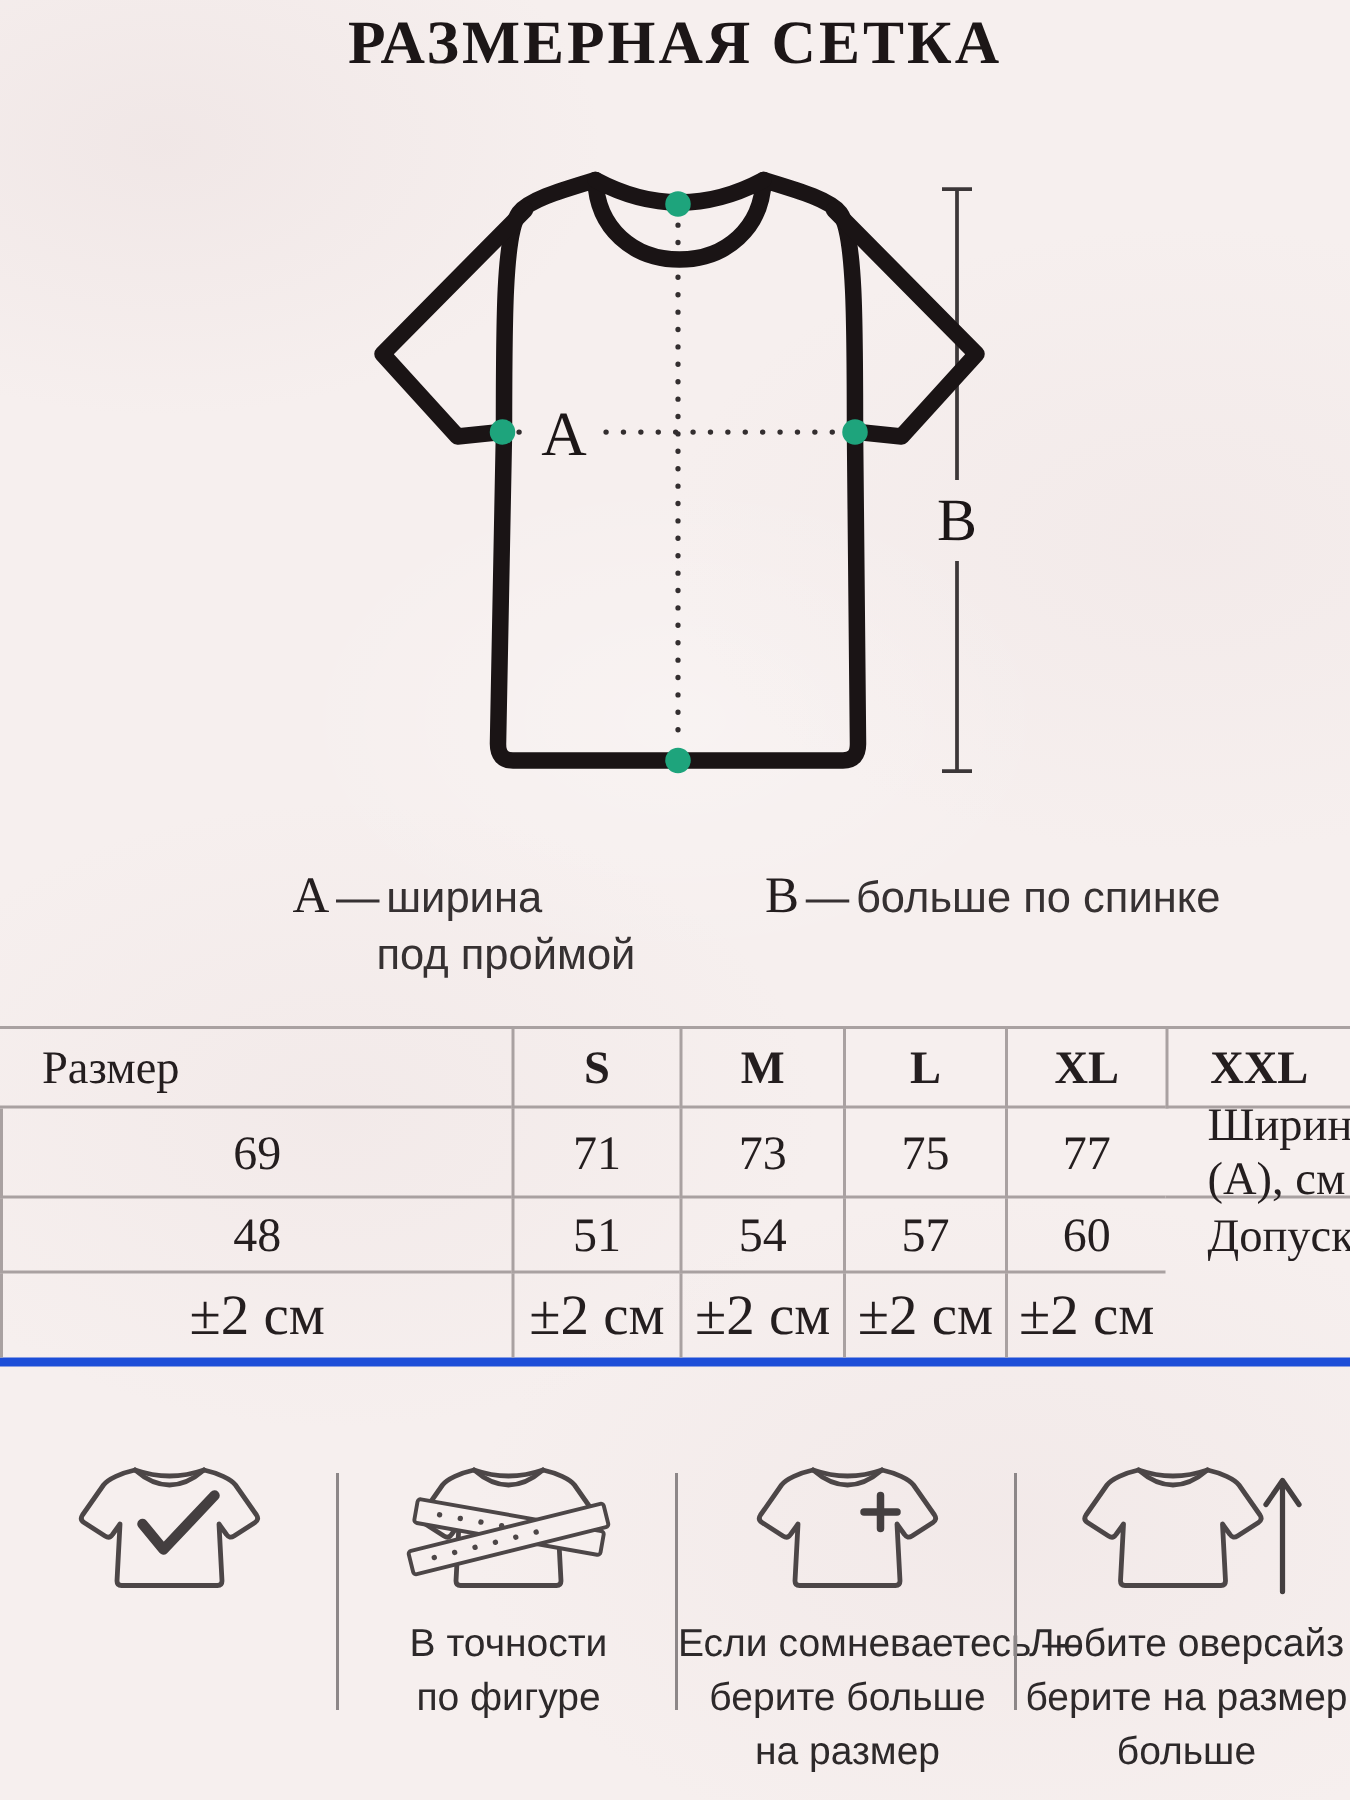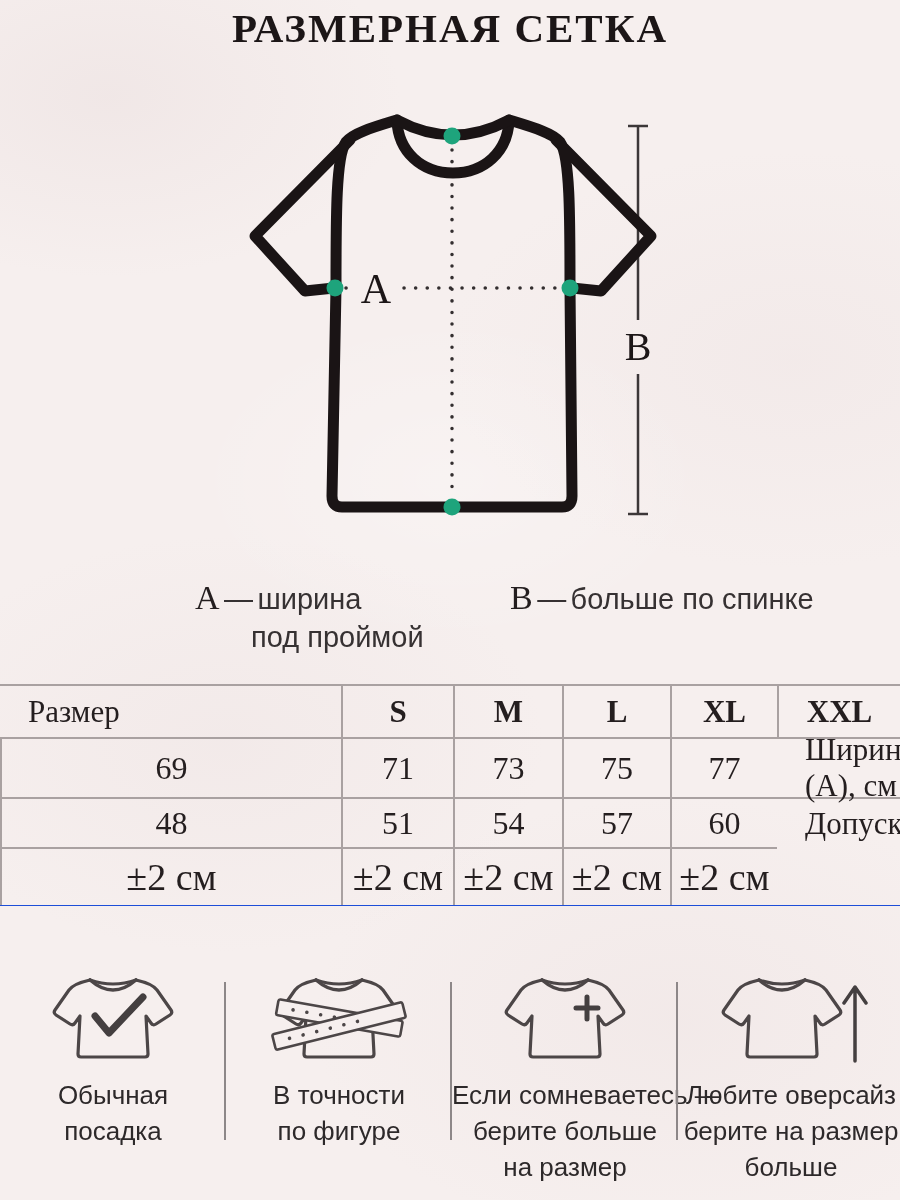--- a/index.html
+++ b/index.html
@@ -34,21 +34,21 @@
   .legend-letter{font-family:"Liberation Serif", serif;font-size:34px;color:#241e1f;}
   .legend-text{font-size:29px;}
   .legend-line2{font-size:29px;margin-left:56px;margin-top:4px;}
 
   
   .size-table{
     position:absolute;left:0;top:684px;width:900px;
     display:grid;
     grid-template-columns:341px 112px 109px 108px 107px 123px;
     grid-template-rows:53px 60px 50px 56px;
-    border-top:2px solid #a9a1a1;border-bottom:1px solid #1d4ed8;
+    border-top:2px solid #a9a1a1;border-bottom:6px solid #1d4ed8;
     font-family:"Liberation Serif", serif;color:#241e1f;
   }
   .size-table .cell{
     display:flex;align-items:center;justify-content:center;
     border-bottom:2px solid #a9a1a1;font-size:31px;
   }
   .size-table .cell.last-row{border-bottom:none;}
   .size-table .cell.vline{border-left:2px solid #a9a1a1;}
   .size-table .cell.label{justify-content:flex-start;padding-left:28px;}
   .size-table .cell.bold{font-weight:700;}
@@ -166,25 +166,20 @@
   <div class="cell vline tol last-row">±2 см</div>
   <div class="cell vline tol last-row">±2 см</div>
   <div class="cell vline tol last-row">±2 см</div>
 </div>
 
 <div class="fit-item" style="left:0;">
   <svg width="170" height="112" viewBox="0 0 170 112">
     <use href="#tee" xlink:href="#tee" x="5"></use>
     <path class="icon-mark" stroke-width="7" d="M 67 52 L 81 69 L 115 33"></path>
   </svg>
-  <div class="fit-caption">
-    <div>Обычная</div>
-    <div>посадка</div>
-    <div></div>
-  </div>
 </div>
 
 <div class="fit-item" style="left:226px;">
   <svg width="170" height="112" viewBox="0 0 170 112">
     <use href="#tee" xlink:href="#tee" x="5"></use>
     <g transform="rotate(10 85 56)">
       <rect class="band" x="22" y="46" width="126" height="16" rx="2"></rect>
       <circle class="band-dot" cx="38" cy="54" r="1.8"></circle>
         <circle class="band-dot" cx="52" cy="54" r="1.8"></circle>
       <circle class="band-dot" cx="66" cy="54" r="1.8"></circle>

